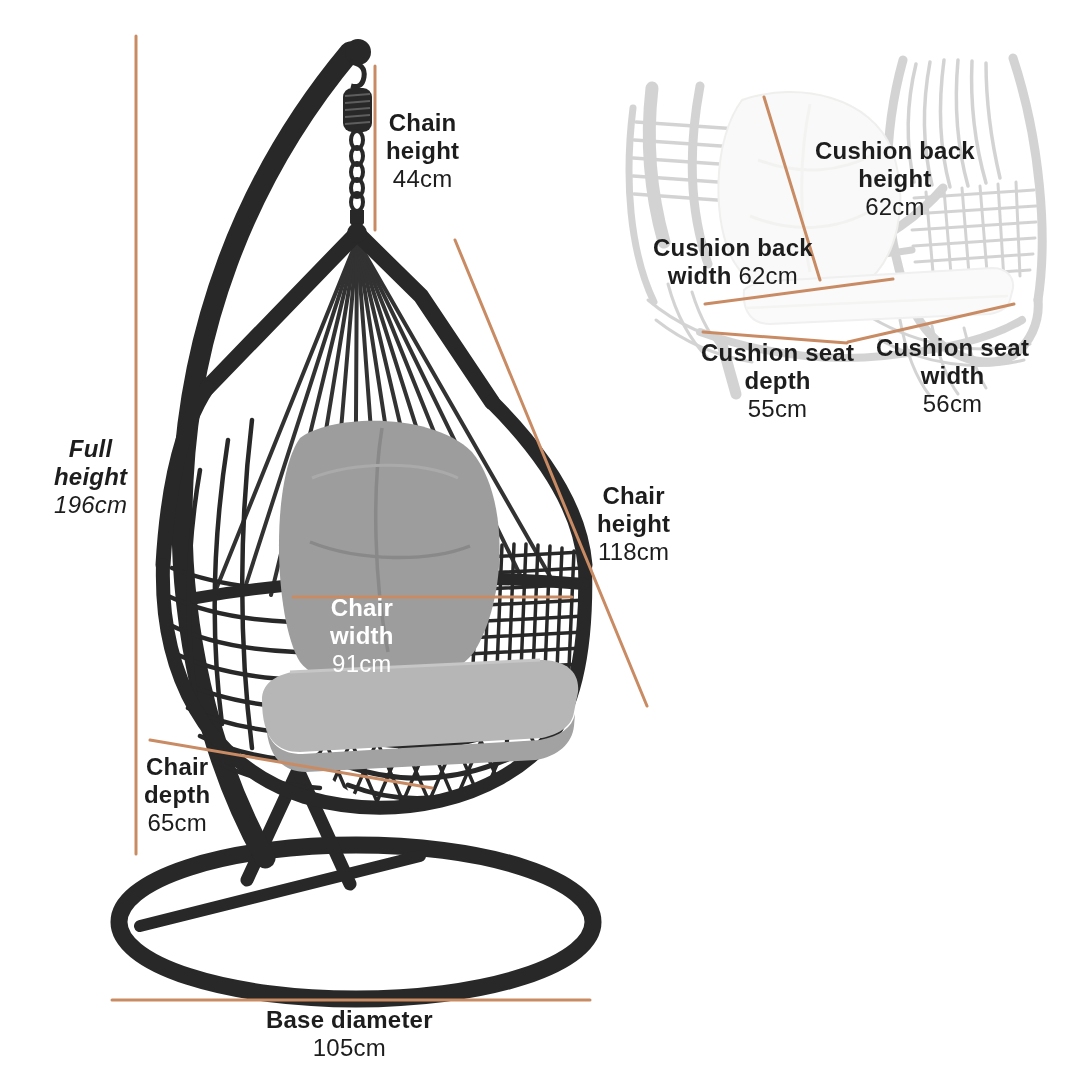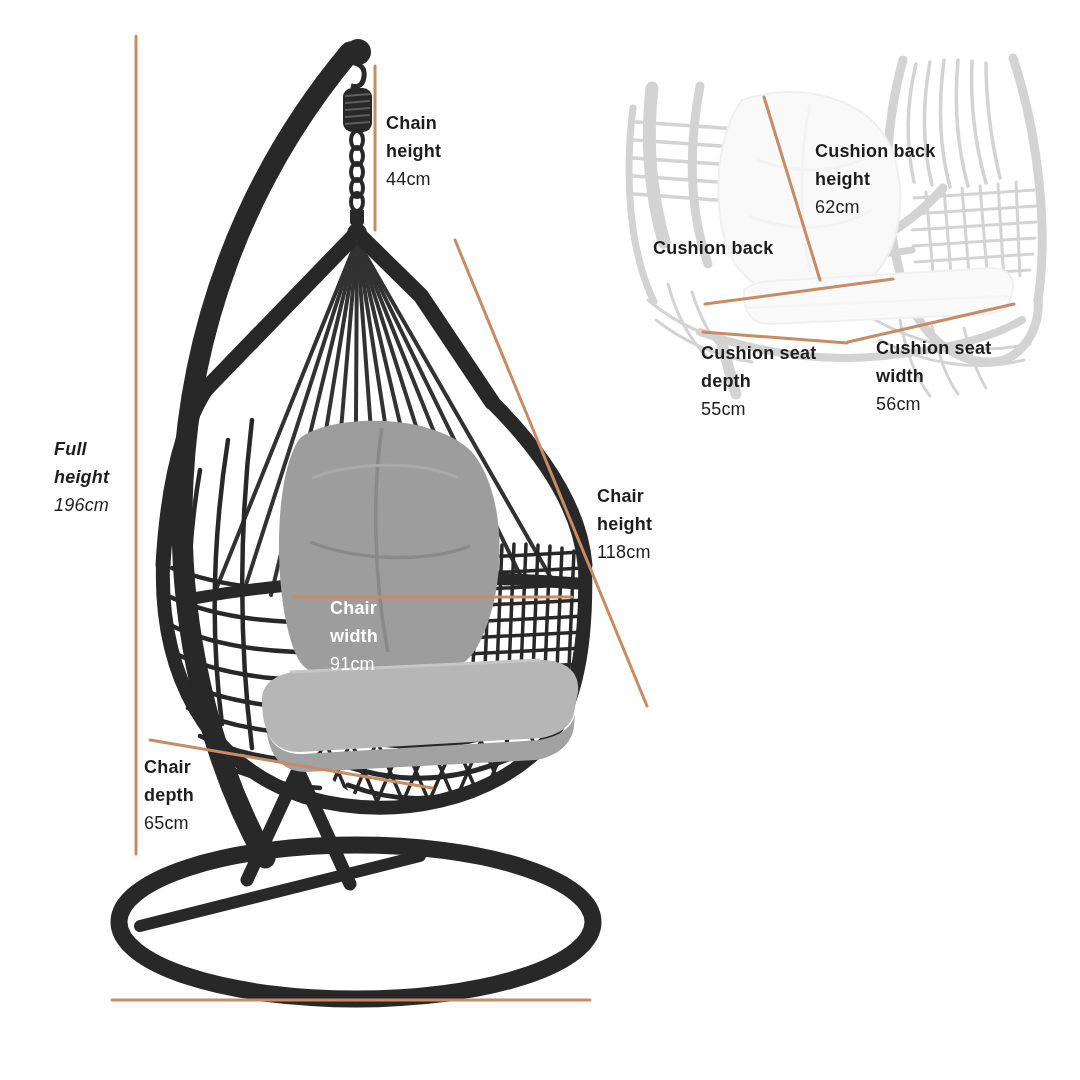--- a/index.html
+++ b/index.html
@@ -14,25 +14,26 @@
     width:1080px;height:1080px;
     margin:0 auto;
     background:var(--background);
     overflow:hidden;
     font-family:"Liberation Sans",sans-serif;
   }
   #illustration{position:absolute;left:0;top:0;}
   .dim-label{
     position:absolute;
     font-weight:700;
-    font-size:18px;
+    font-size:24px;
     line-height:28px;
     color:var(--text);
     letter-spacing:.2px;
     white-space:nowrap;
+    text-align:center;
   }
   .dim-label .v{font-weight:400;}
   .dim-label.light{color:#ffffff;}
   .dim-line{stroke:var(--accent);stroke-width:3;stroke-linecap:round;fill:none;}
 </style>
 </head>
 <body>
 
 <div id="canvas">
 
@@ -280,29 +281,34 @@
     <div>width</div>
     <div class="v">91cm</div>
   </div>
 
   <div class="dim-label" style="left:144px;top:753px;">
     <div>Chair</div>
     <div>depth</div>
     <div class="v">65cm</div>
   </div>
 
+  <div class="dim-label" style="left:266px;top:1006px;">
+    <div>Base diameter</div>
+    <div class="v">105cm</div>
+  </div>
 
   <div class="dim-label" style="left:815px;top:137px;">
     <div>Cushion back</div>
     <div>height</div>
     <div class="v">62cm</div>
   </div>
 
   <div class="dim-label" style="left:653px;top:234px;">
     <div>Cushion back</div>
+    <div><span>width</span> <span class="v">62cm</span></div>
   </div>
 
   <div class="dim-label" style="left:701px;top:339px;">
     <div>Cushion seat</div>
     <div>depth</div>
     <div class="v">55cm</div>
   </div>
 
   <div class="dim-label" style="left:876px;top:334px;">
     <div>Cushion seat</div>

